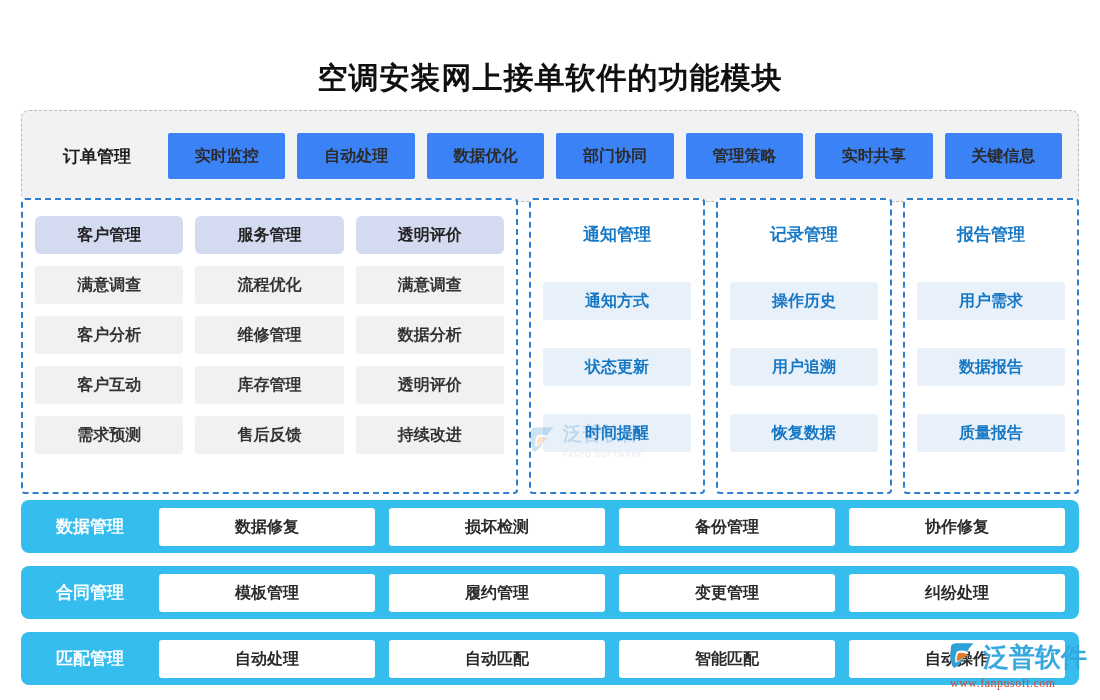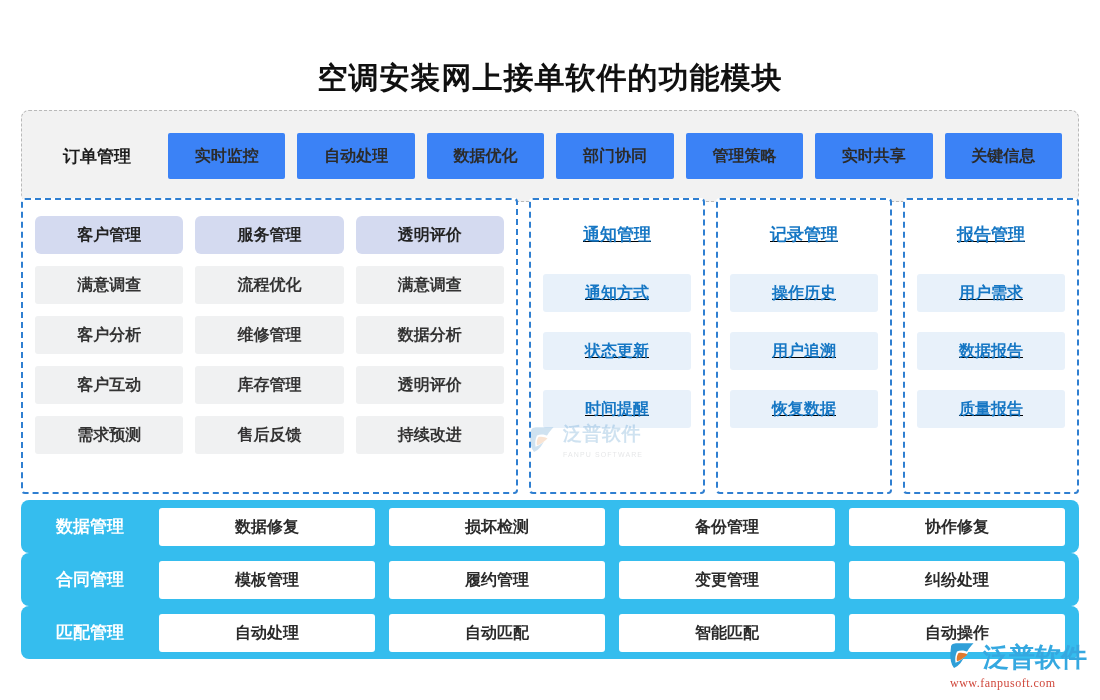--- a/index.html
+++ b/index.html
@@ -109,41 +109,41 @@
   }
   .cell-grey {
     background: #f0f1f2;
     color: #333333;
   }
 
   
   .panel-narrow .stack {
     display: flex;
     flex-direction: column;
-    gap: 20px;
-    text-decoration: underline;
+    gap: 28px;
   }
   .cell-head-blue {
     background: transparent;
     color: #1677c4;
     font-size: 17px;
   }
   .cell-blue {
     background: #e8f1fa;
     color: #1677c4;
   }
 
   
   .bars {
     position: absolute;
     left: 21px;
     top: 500px;
     width: 1058px;
     display: flex;
     flex-direction: column;
+    gap: 13px;
   }
   .bar {
     height: 53px;
     background: #35bdee;
     border-radius: 8px;
     display: flex;
     align-items: center;
     padding: 0 14px;
     gap: 14px;
   }

